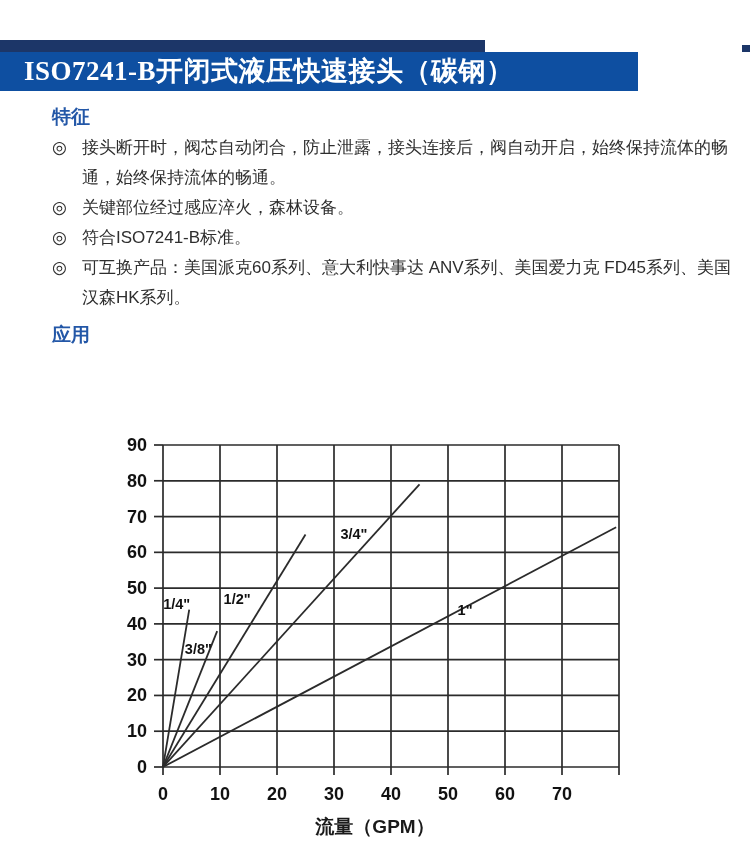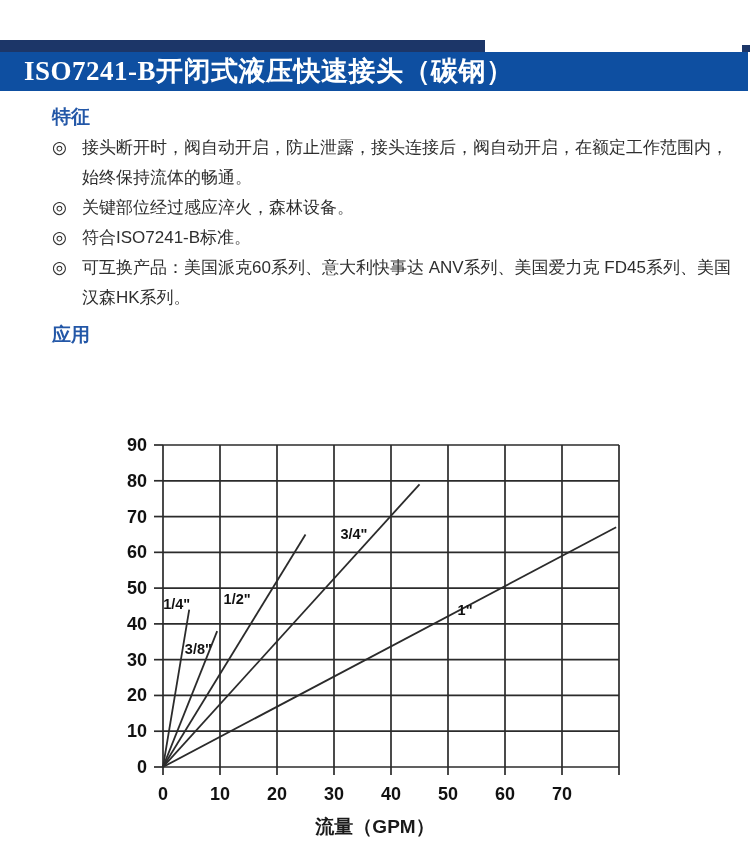--- a/index.html
+++ b/index.html
@@ -1,20 +1,20 @@
 <!DOCTYPE html>
 <html><head>
 <meta charset="utf-8">
 <style>
   html,body{margin:0;padding:0;background:#fff;}
   #page{position:relative;width:750px;height:854px;background:#ffffff;overflow:hidden;
         font-family:"Liberation Sans",sans-serif;color:#2e2e2e;}
   .navy-bar{position:absolute;left:0;top:40px;width:485px;height:12px;background:#1c3668;}
   .navy-notch{position:absolute;left:742px;top:45px;width:8px;height:7px;background:#1c3668;}
-  .banner{position:absolute;left:0;top:52px;width:748px;height:39px;background:#0e4fa1;}
+  .banner{position:absolute;left:0;top:52px;width:638px;height:39px;background:#0e4fa1;}
   .banner .title{position:absolute;left:24px;top:0;height:39px;line-height:39px;
         color:#ffffff;font-family:"Liberation Serif",serif;font-weight:bold;font-size:27px;
         letter-spacing:.5px;white-space:nowrap;}
   .sec-heading{position:absolute;left:20px;color:#2357a7;font-weight:bold;font-size:19px;margin-left:32px;}
   #features-heading{top:104px;}
   #application-heading{top:322px;}
   .feature-list{position:absolute;left:52px;top:133px;width:682px;}
   .feature-item{display:flex;align-items:flex-start;font-size:17px;line-height:30px;color:#2e2e2e;}
   .feature-item .bullet{flex:0 0 30px;font-size:17px;line-height:30px;color:#2e2e2e;}
   .feature-item .ftext{flex:1;}
@@ -36,21 +36,21 @@
 
   <div class="banner">
     <div class="title">ISO7241-B开闭式液压快速接头（碳钢）</div>
   </div>
 
   <div id="features-heading" class="sec-heading">特征</div>
 
   <div class="feature-list">
     <div class="feature-item">
       <span class="bullet">◎</span>
-      <span class="ftext">接头断开时，阀自动开启，防止泄露，接头连接后，阀自动开启，在额定工作范围内，始终保持流体的畅通。</span>
+      <span class="ftext">接头断开时，阀芯自动闭合，防止泄露，接头连接后，阀自动开启，始终保持流体的畅通，始终保持流体的畅通。</span>
     </div>
     <div class="feature-item">
       <span class="bullet">◎</span>
       <span class="ftext">关键部位经过感应淬火，森林设备。</span>
     </div>
     <div class="feature-item">
       <span class="bullet">◎</span>
       <span class="ftext">符合ISO7241-B标准。</span>
     </div>
     <div class="feature-item">

